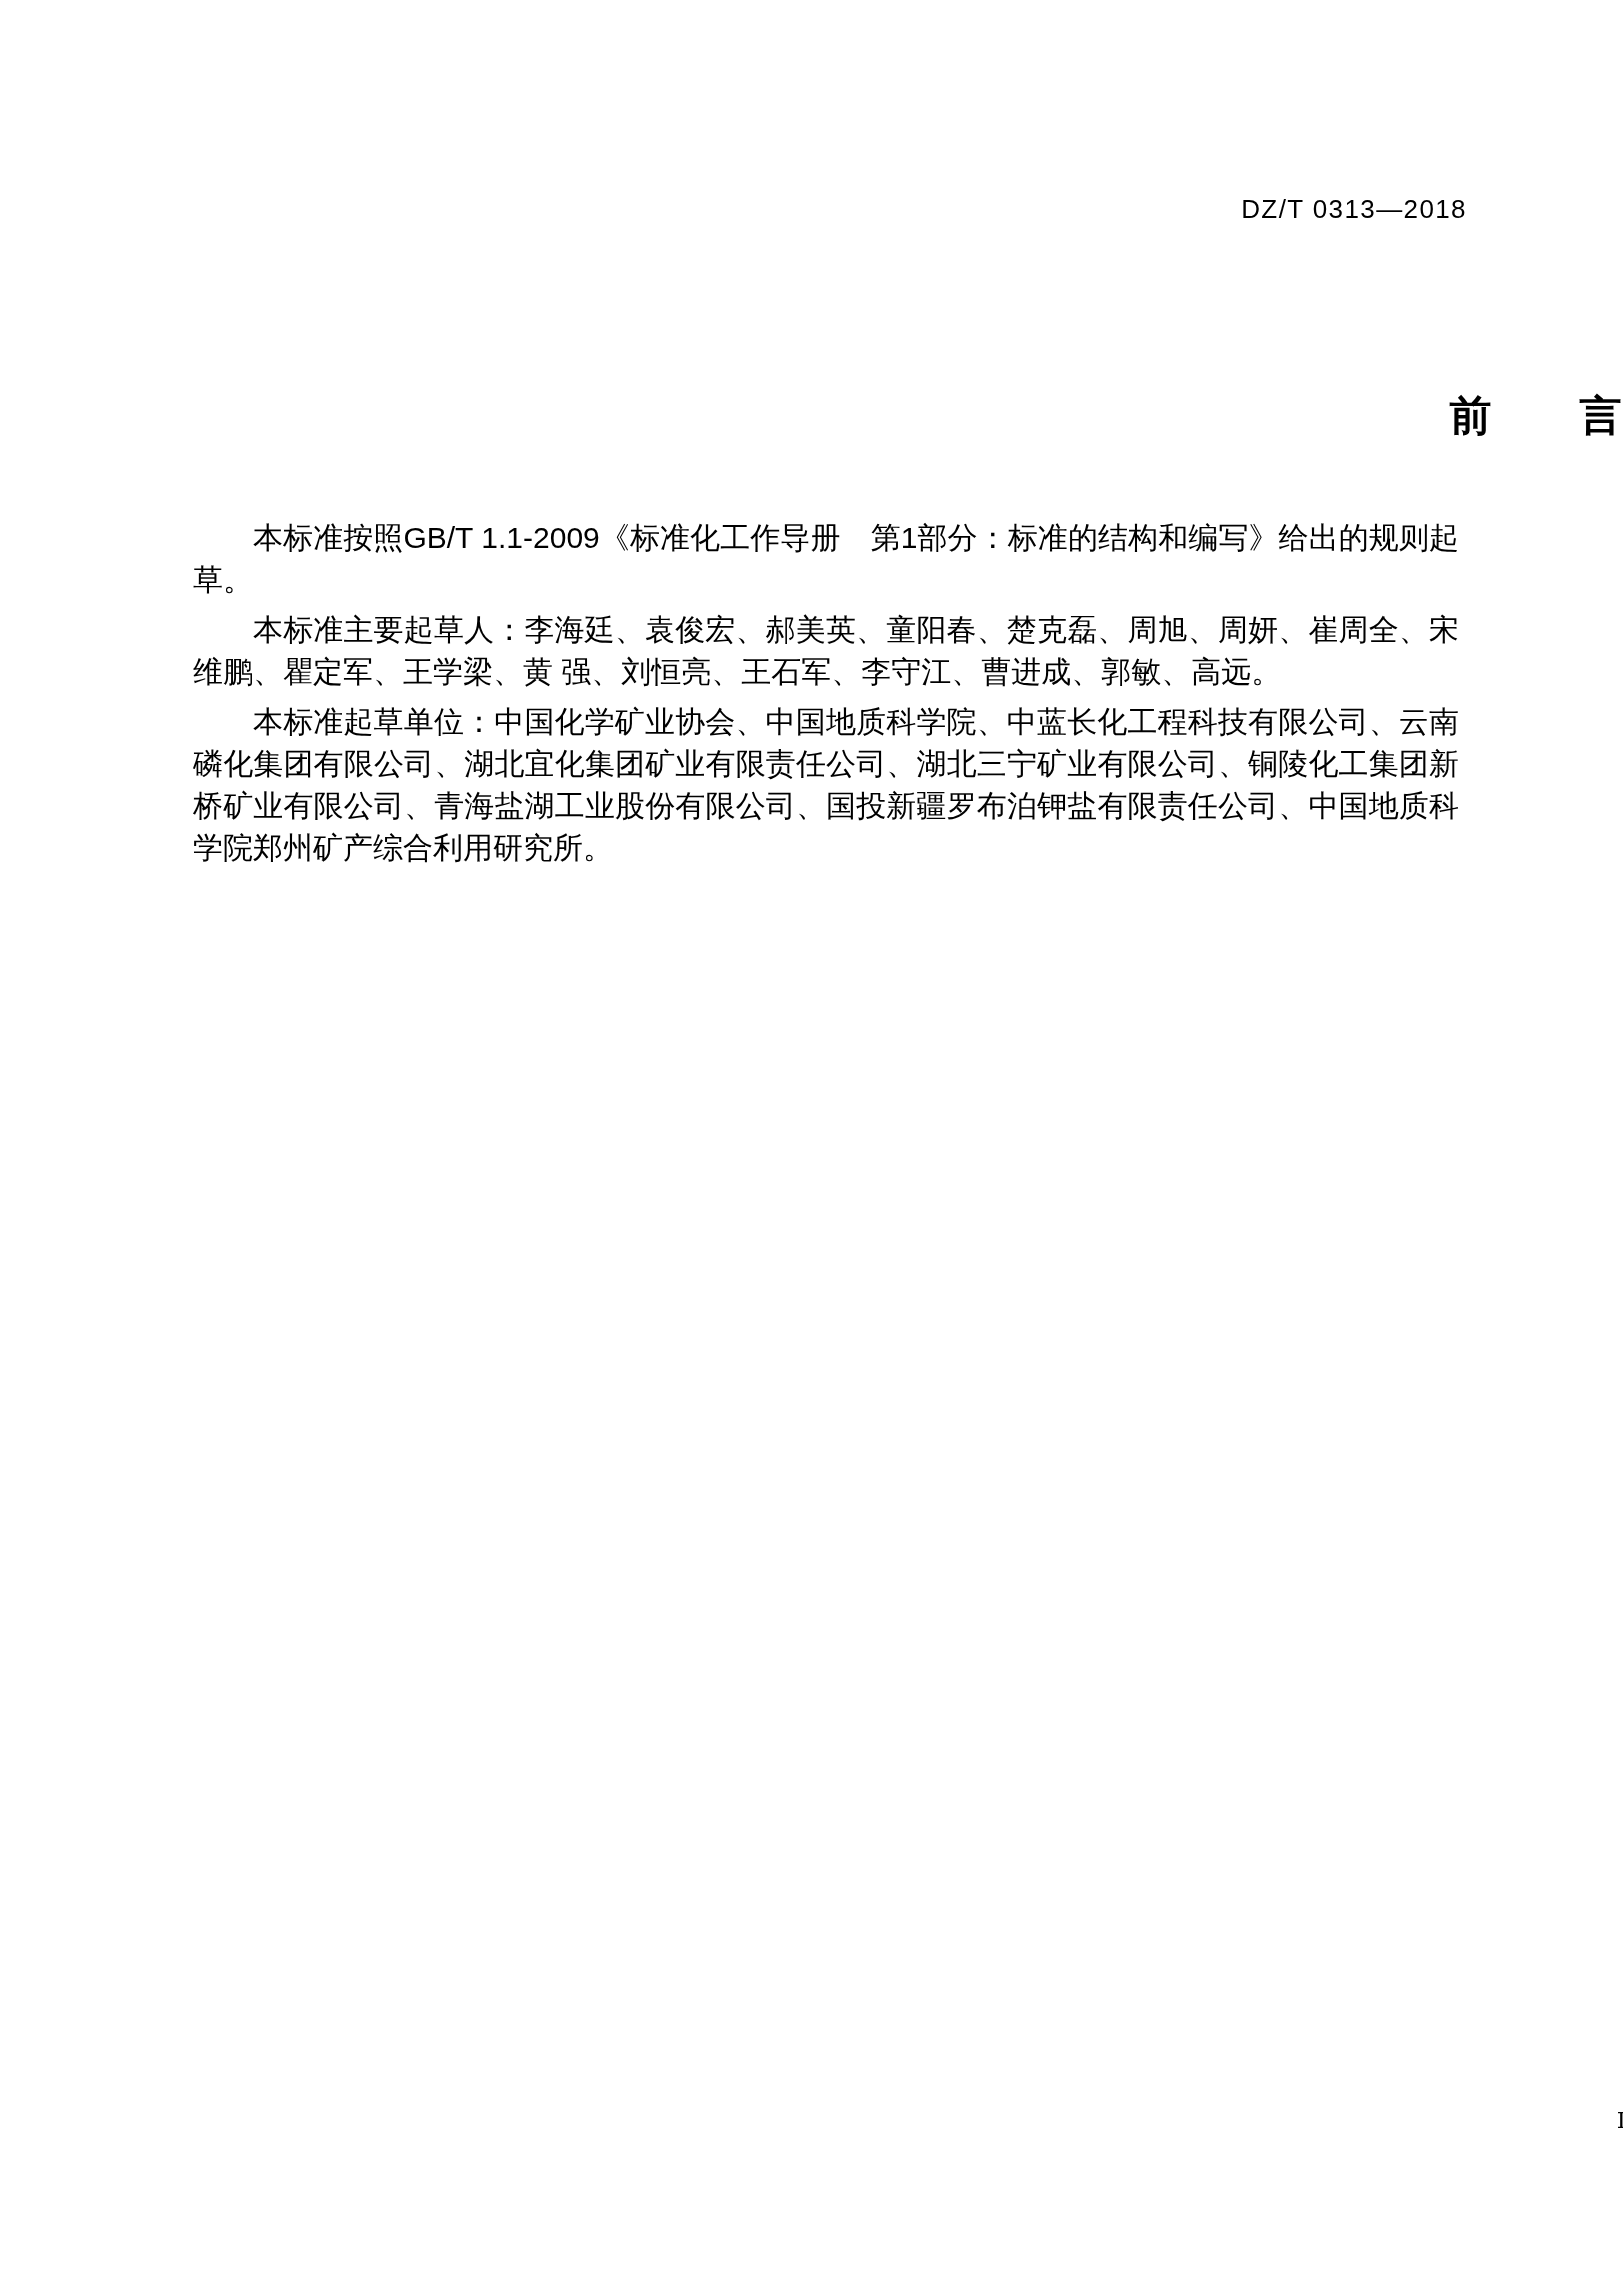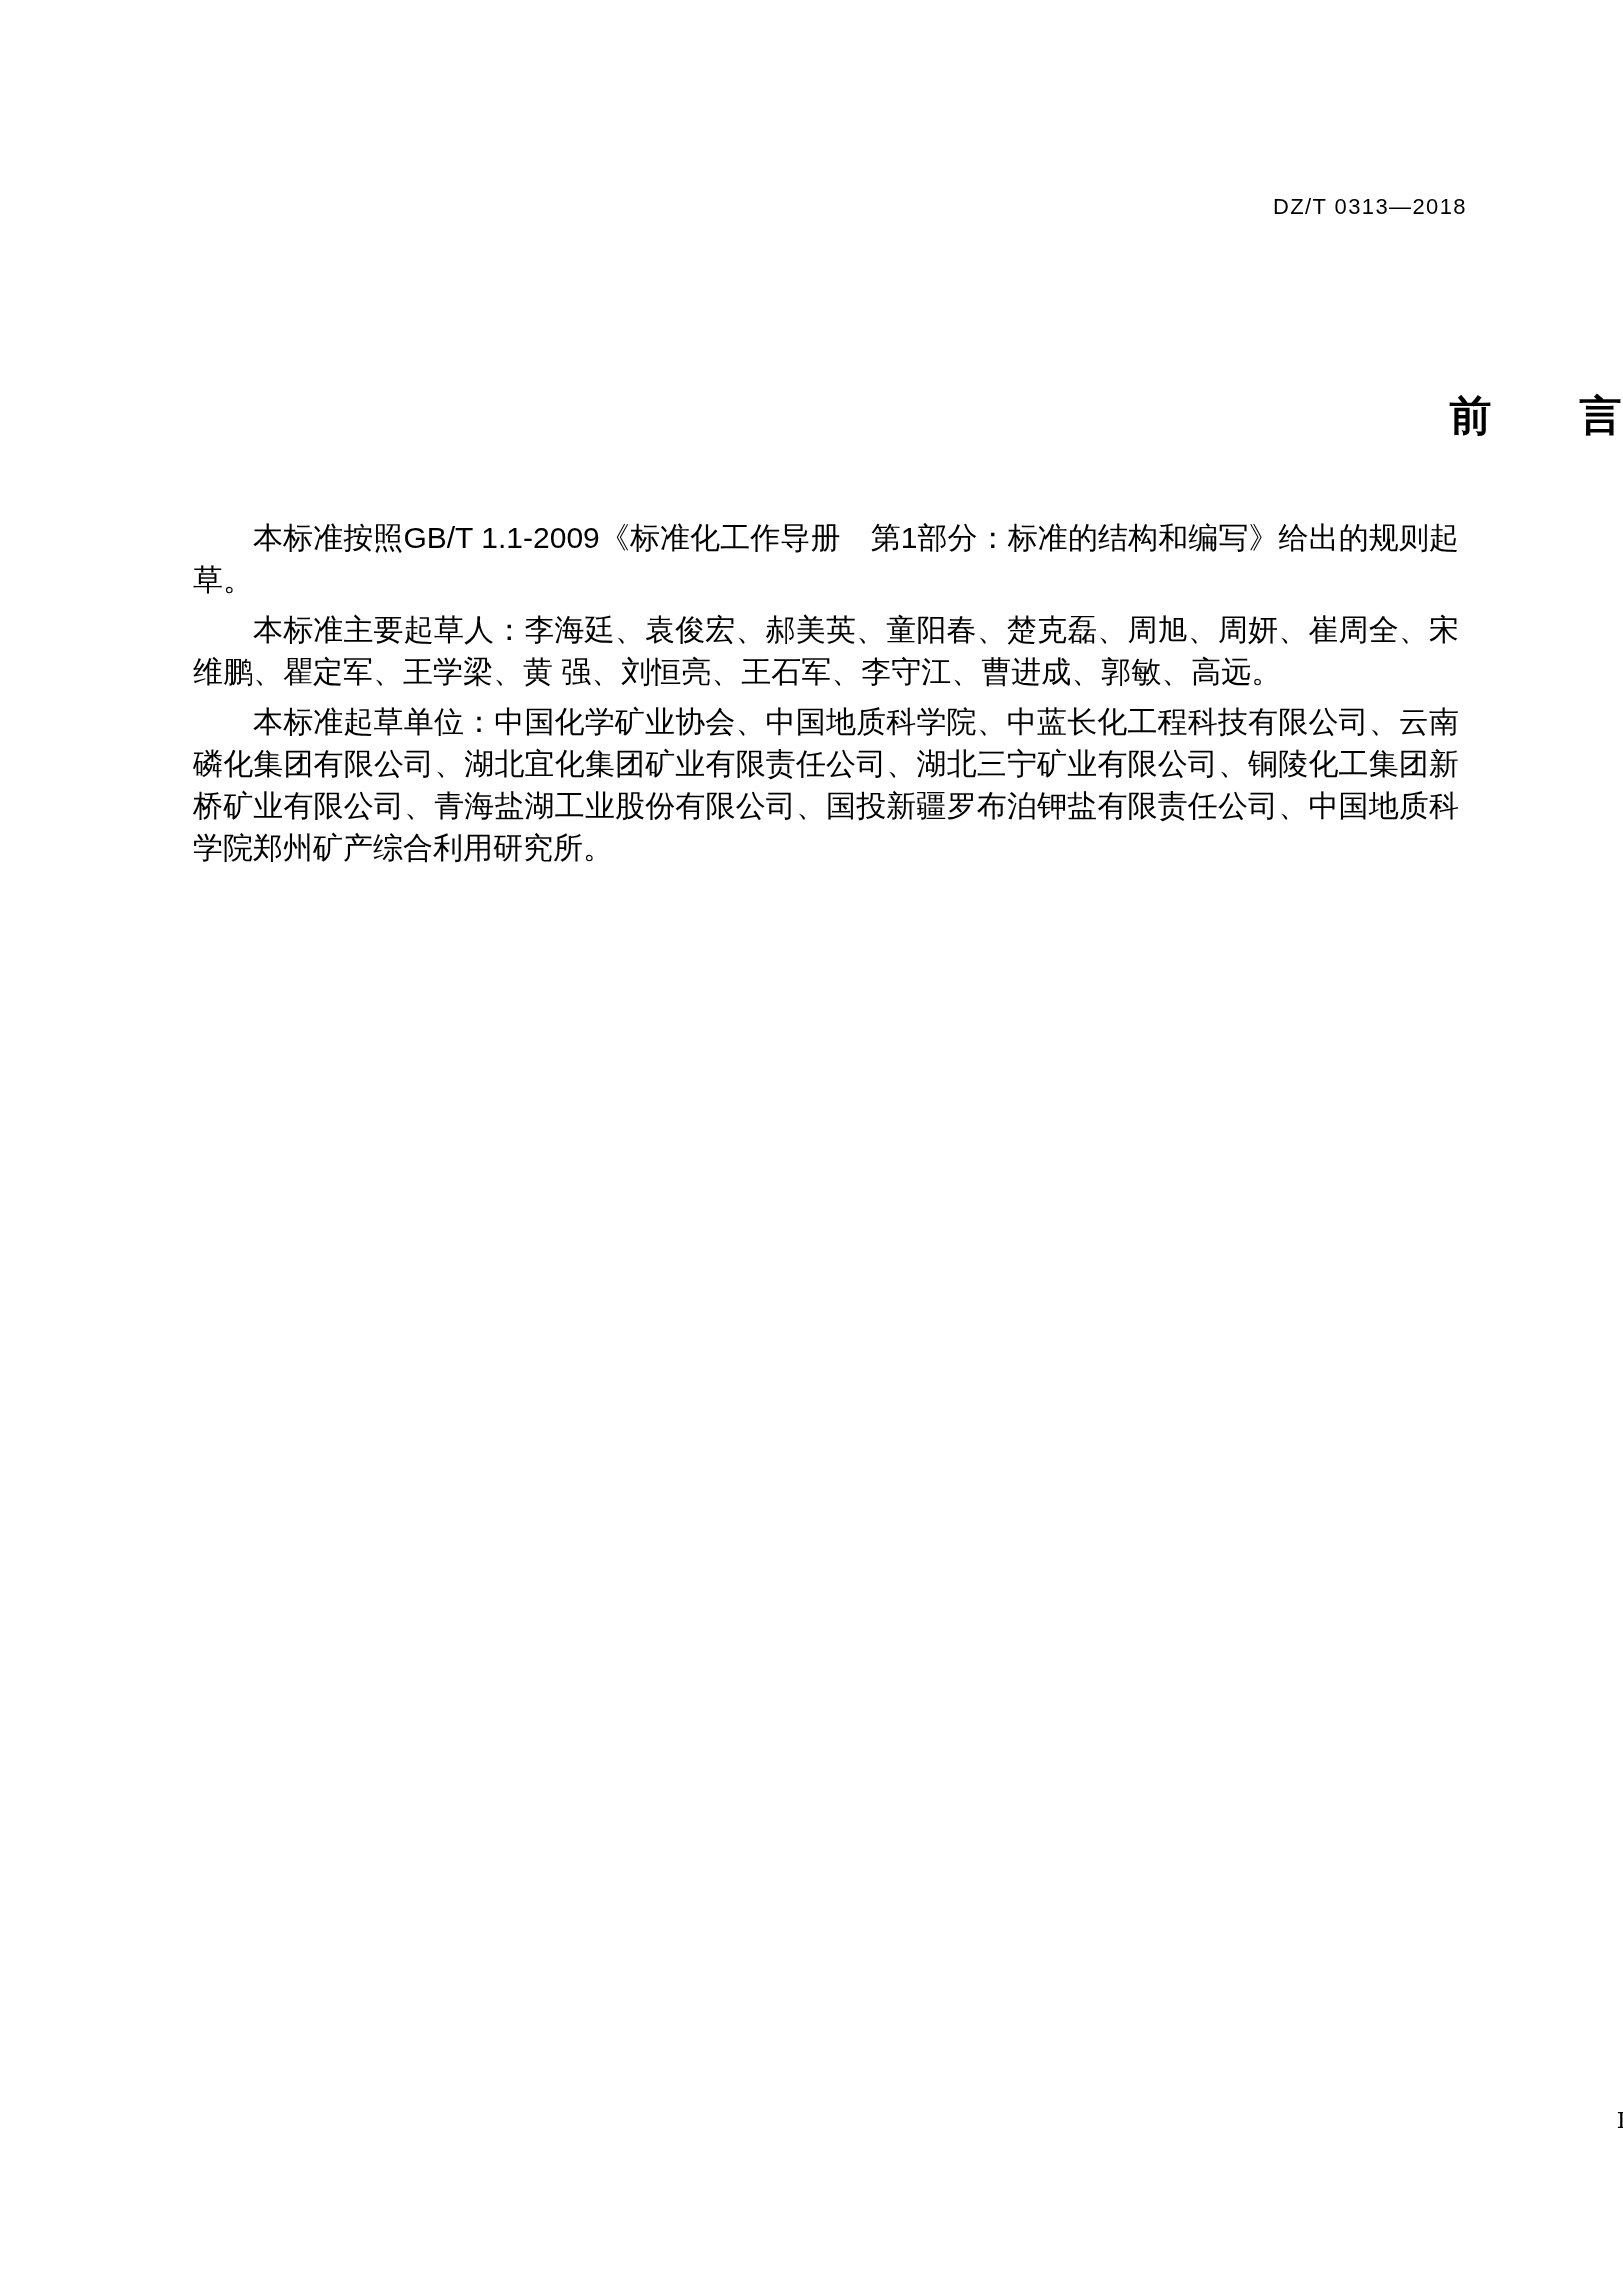--- a/index.html
+++ b/index.html
@@ -14,21 +14,21 @@
     margin: 0 auto;
     background: #ffffff;
     color: #000000;
     font-family: "Liberation Sans", sans-serif;
     overflow: hidden;
   }
   .doc-header {
     position: absolute;
     top: 196px;
     right: 156px;
-    font-size: 22px;
+    font-size: 26px;
     line-height: 1;
     letter-spacing: 1.4px;
     font-family: "Liberation Sans", sans-serif;
     white-space: nowrap;
   }
   .doc-title {
     position: absolute;
     top: 364px;
     left: 0;
     width: 100%;

